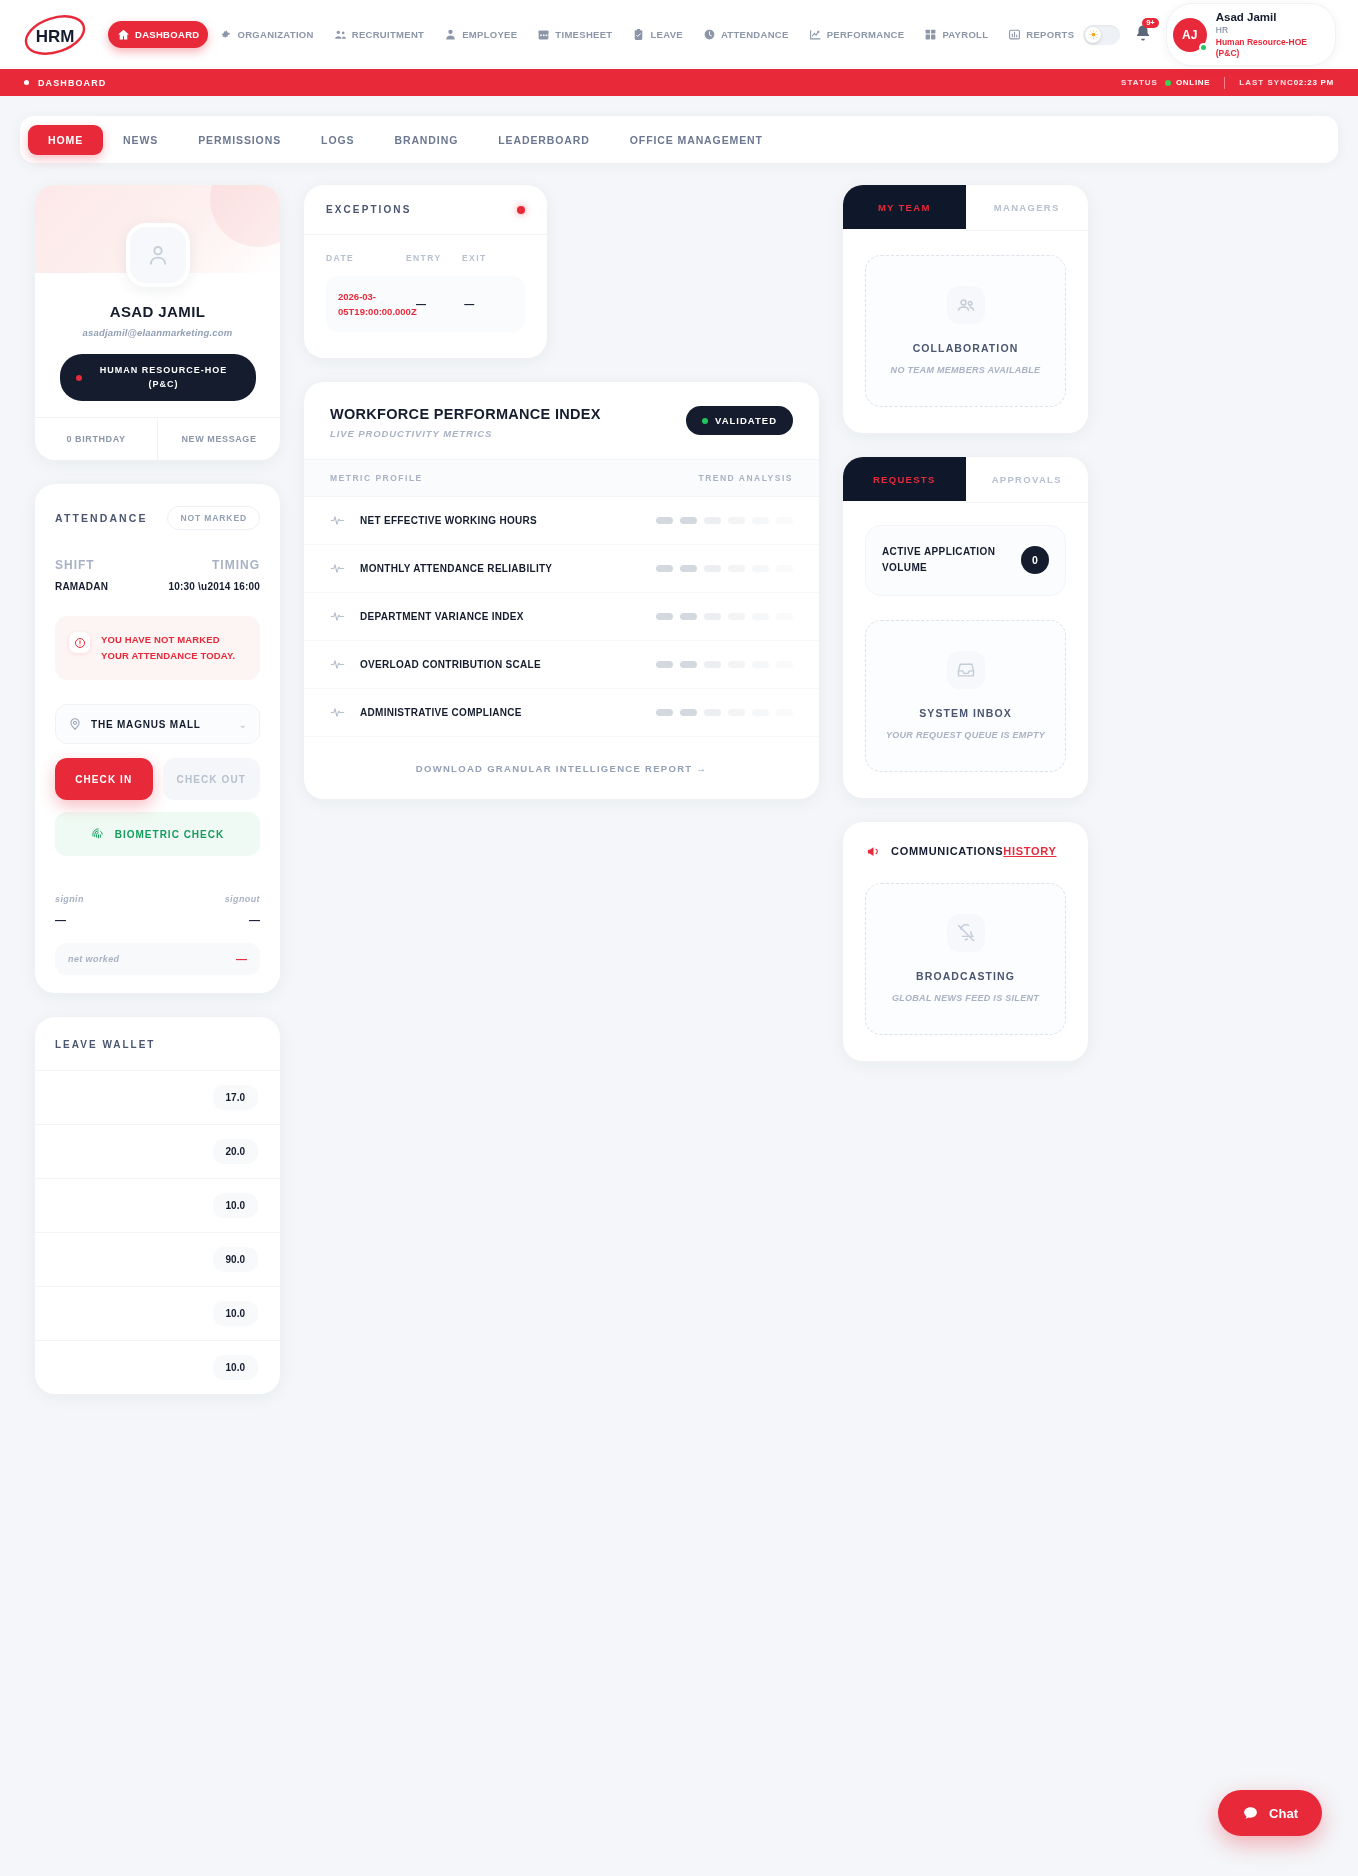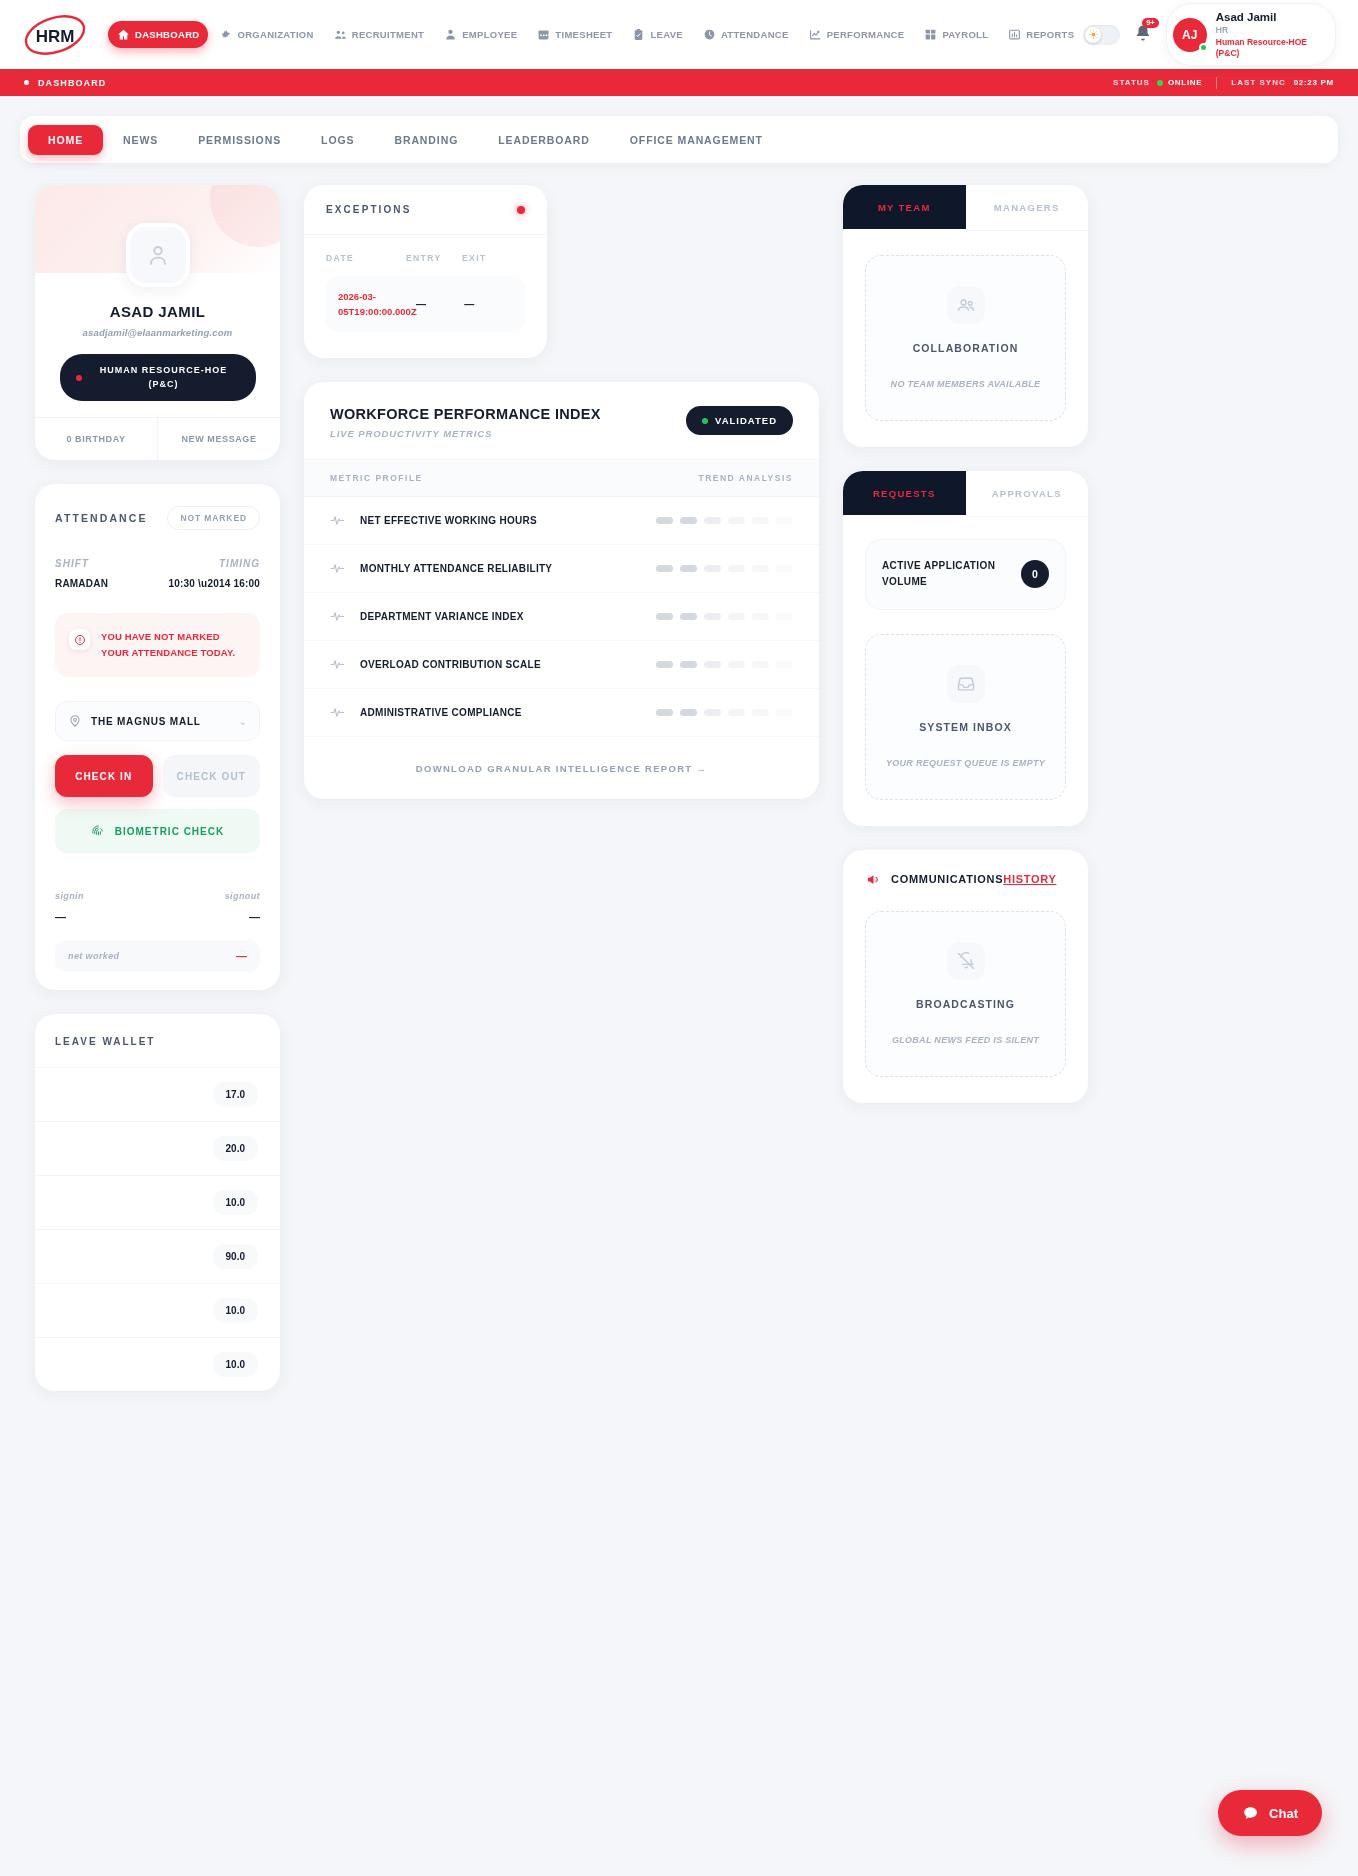--- a/index.html
+++ b/index.html
@@ -135,21 +135,21 @@
 
   
   .att { padding: 22px 20px 18px; }
   .att-head { display: flex; align-items: center; justify-content: space-between; }
   .att-title { font-size: 10.5px; font-weight: bold; letter-spacing: 2.1px; color: #4a5670; }
   .pill {
     border: 1px solid #eceff4; border-radius: 14px; padding: 6px 12px;
     font-size: 8.5px; font-weight: bold; letter-spacing: .9px; color: #93a0b5;
   }
   .shiftrow { display: flex; justify-content: space-between; margin-top: 28px; }
-  .slab { font-size: 10px; font-weight: bold; font-style: italic; color: #a8b2c3; letter-spacing: 1px; }
+  .slab { font-size: 12px; font-weight: bold; color: #a8b2c3; letter-spacing: 1px; }
   .svalrow { display: flex; justify-content: space-between; margin-top: 9px; }
   .sval { font-size: 10px; font-weight: bold; color: #141c2e; letter-spacing: .2px; }
   .alert {
     margin-top: 24px; background: #fdf4f4; border-radius: 13px; padding: 16px 14px;
     display: flex; gap: 11px; align-items: flex-start;
   }
   .alert .aicon {
     width: 21px; height: 21px; border-radius: 7px; background: #fff; flex: none;
     display: flex; align-items: center; justify-content: center;
     box-shadow: 0 1px 4px rgba(232,41,58,.12);
@@ -269,21 +269,21 @@
   .empty {
     margin: 24px 22px 26px; border: 1.5px dashed #dde2ea; border-radius: 16px;
     padding: 30px 14px 28px; text-align: center; background: #fcfdfe;
   }
   .empty .eicon {
     width: 38px; height: 38px; margin: 0 auto 18px; border-radius: 12px;
     display: flex; align-items: center; justify-content: center; background: #f6f8fb;
   }
   .empty .eicon svg { width: 20px; height: 20px; }
   .empty .etitle { font-size: 10.5px; font-weight: bold; letter-spacing: 1.1px; color: #4a5670; }
-  .empty .esub { font-size: 9px; font-weight: bold; font-style: italic; color: #a8b2c3; margin-top: 23px; line-height: 1.65; letter-spacing: .3px; }
+  .empty .esub { font-size: 9px; font-weight: bold; font-style: italic; color: #a8b2c3; margin-top: 9px; line-height: 1.65; letter-spacing: .3px; }
 
   .reqbox {
     margin: 22px 22px 0; background: #fbfcfd; border: 1px solid #f2f4f8; border-radius: 16px;
     padding: 18px 16px; display: flex; align-items: center; gap: 10px;
   }
   .reqlabel { font-size: 10px; font-weight: bold; color: #141c2e; line-height: 1.65; letter-spacing: .4px; }
   .reqcount {
     margin-left: auto; width: 28px; height: 28px; border-radius: 50%; background: #141c2e;
     color: #fff; display: flex; align-items: center; justify-content: center;
     font-size: 10.5px; font-weight: bold; flex: none;
@@ -446,21 +446,21 @@
 
   <div class="redstrip">
     <span class="bcdot"></span>
     <span class="bctext">DASHBOARD</span>
     <div class="strip-right">
       <span class="slabel">STATUS</span>
       <span class="sgreen"></span>
       <span class="svalue">ONLINE</span>
       <span class="sep"></span>
       <span class="slabel">LAST SYNC</span>
-      <span class="svalue" style="margin-left:8px">02:23 PM</span>
+      <span class="svalue" style="">02:23 PM</span>
     </div>
   </div>
 
   <div class="tabsbar">
     <div class="tab active">HOME</div>
     <div class="tab">NEWS</div>
     <div class="tab">PERMISSIONS</div>
     <div class="tab">LOGS</div>
     <div class="tab">BRANDING</div>
     <div class="tab">LEADERBOARD</div>

